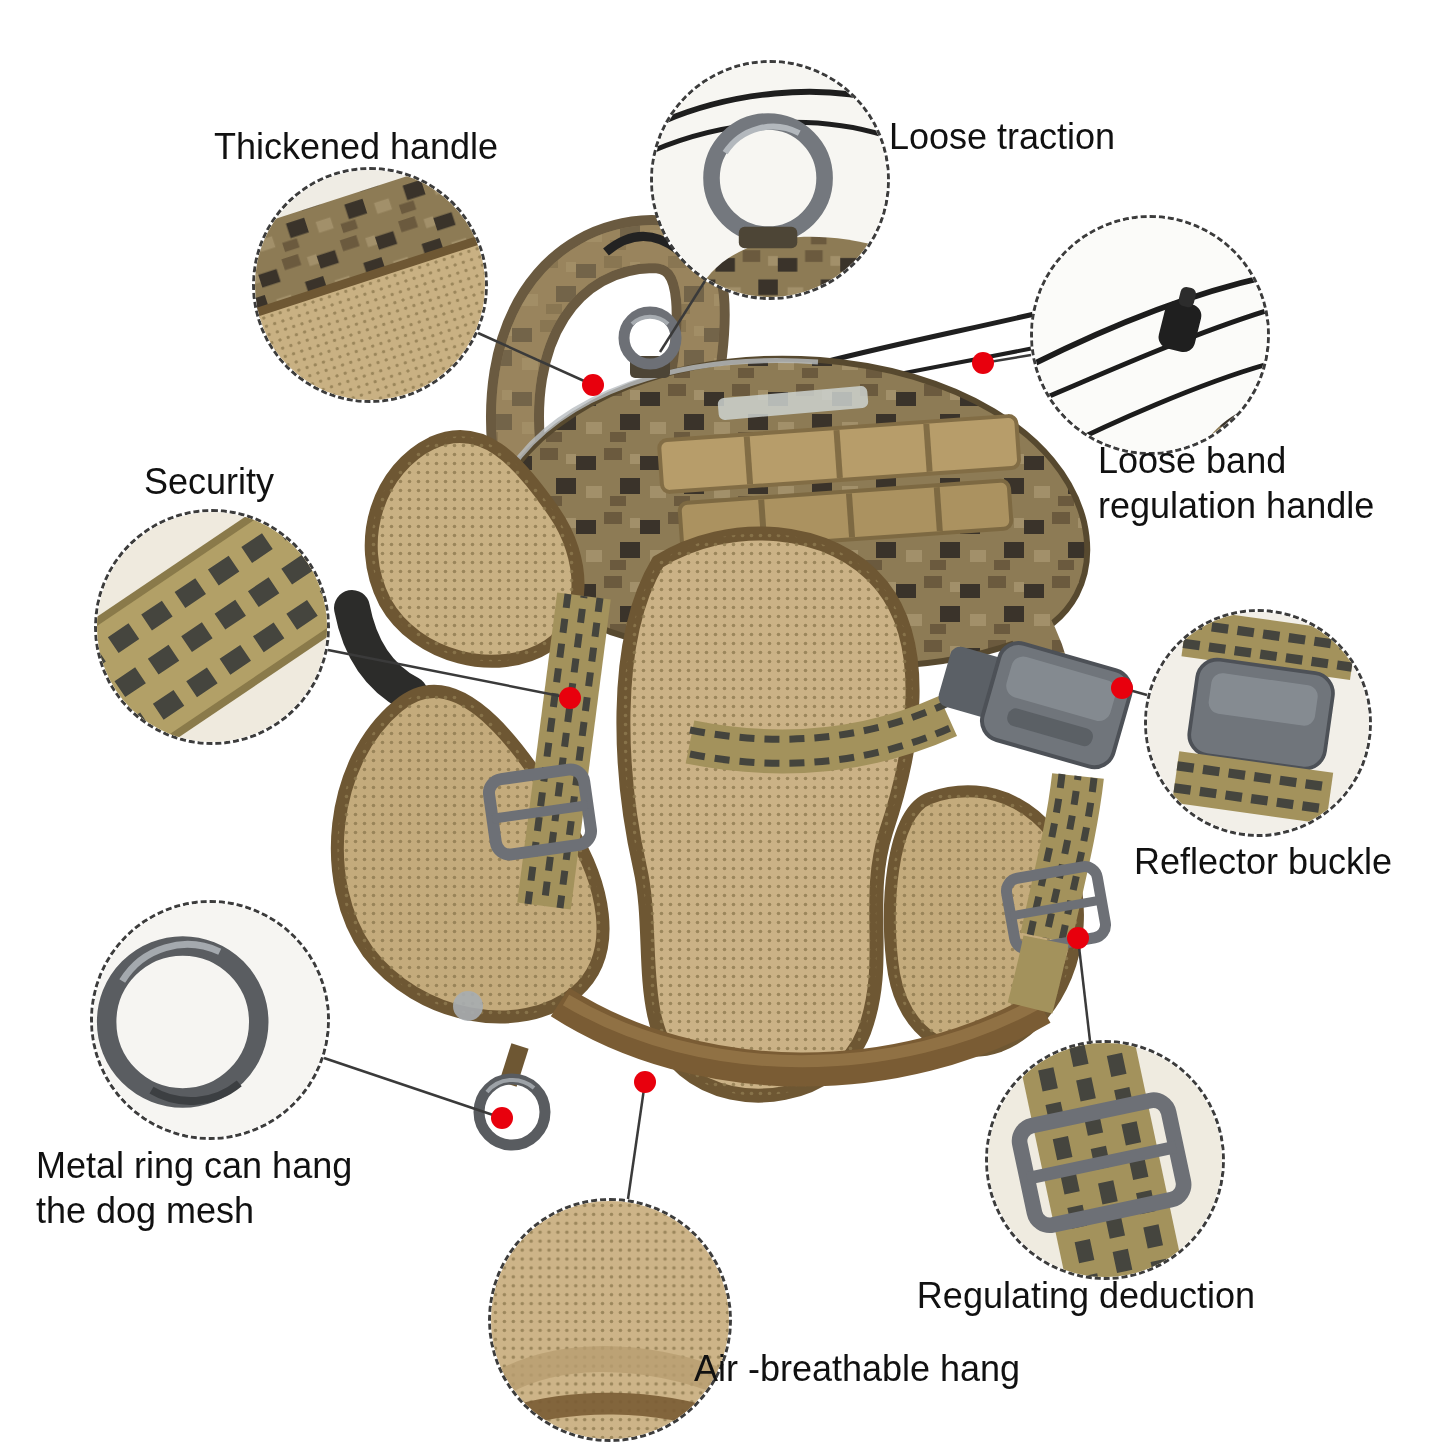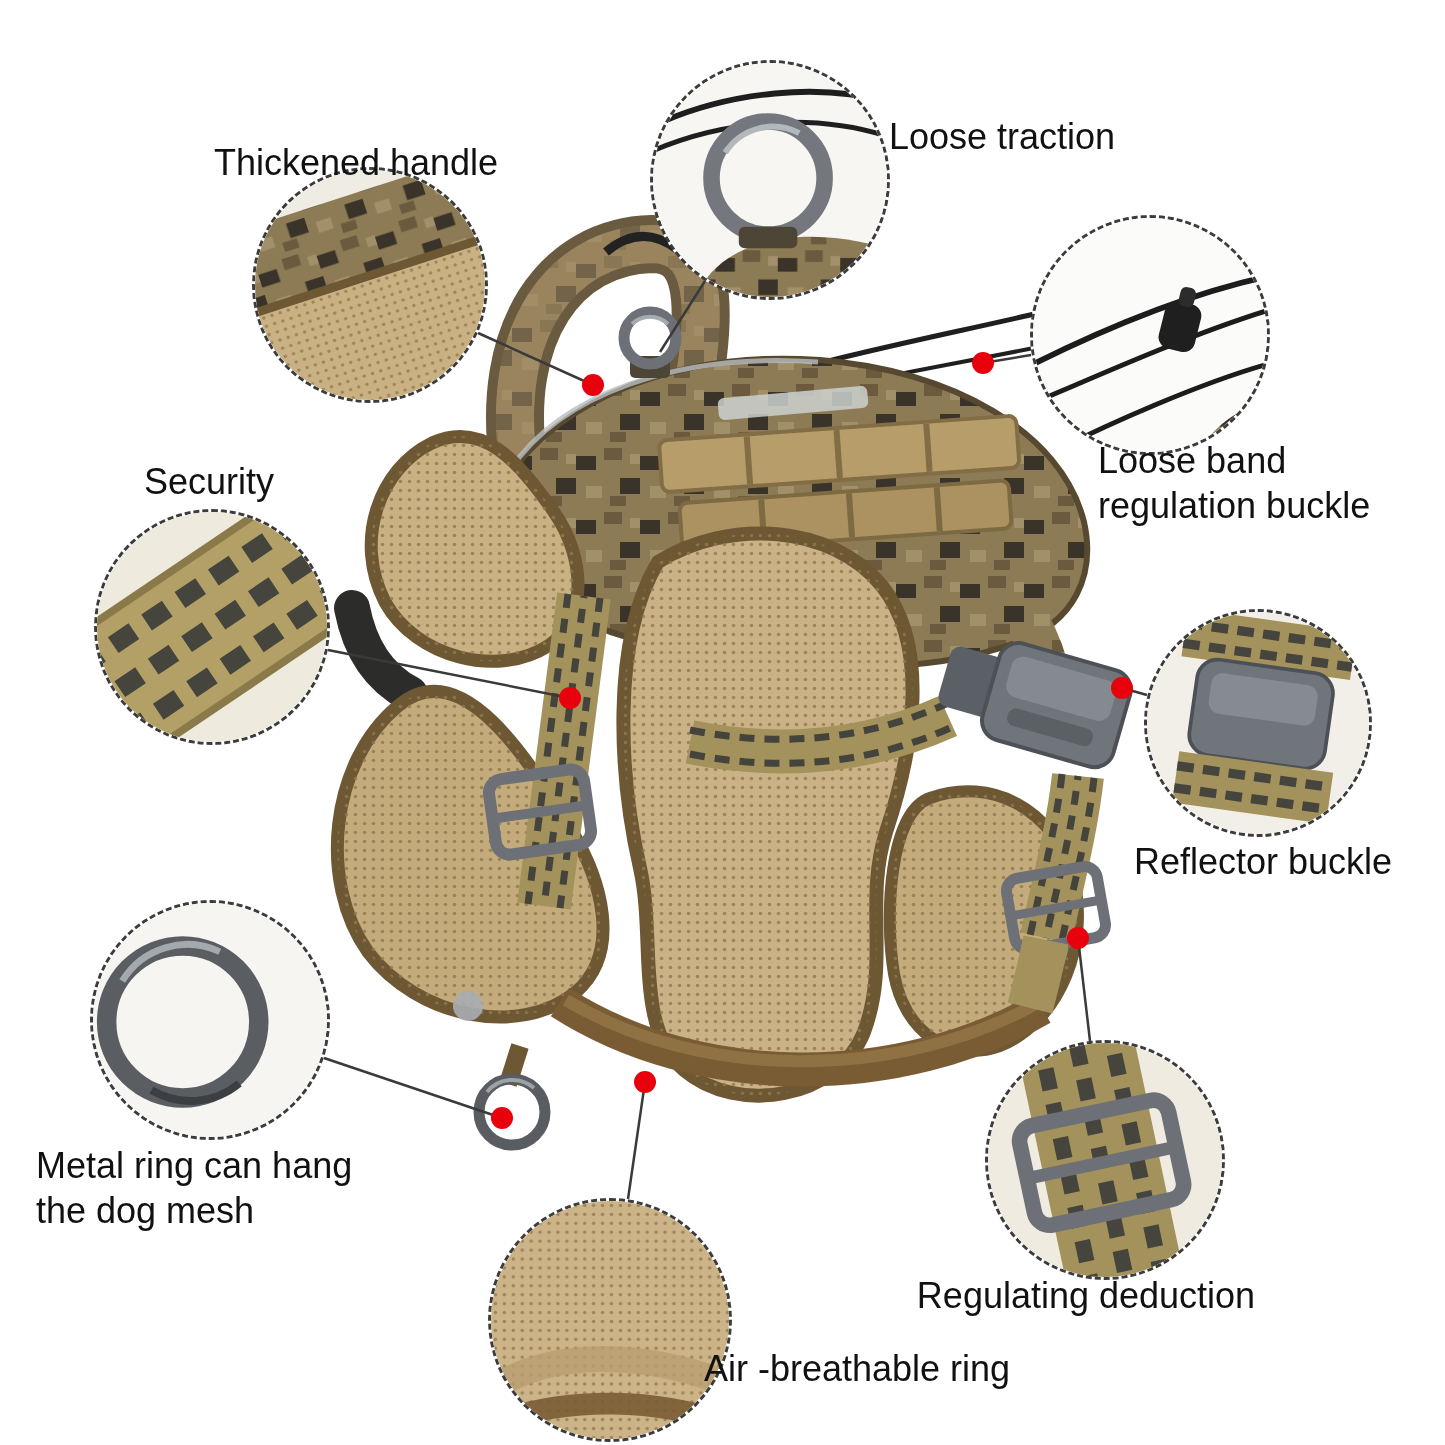--- a/index.html
+++ b/index.html
@@ -259,29 +259,29 @@
 
 <div class="callout" style="left:488px; top:1198px; width:244px; height:244px;">
   <svg viewBox="0 0 240 240">
     <rect width="240" height="240" fill="#cdb488"></rect>
     <rect width="240" height="240" fill="url(#mesh)"></rect>
     <path d="M 0 190 C 60 150 150 150 240 185" stroke="#b89e71" stroke-width="26" fill="none" opacity="0.8"></path>
     <path d="M 0 225 C 80 195 170 200 240 225" stroke="#7a5c34" stroke-width="22" fill="none" opacity="0.9"></path>
   </svg>
 </div>
 
-<div class="label center" style="left:186px; top:140px; width:340px;">Thickened handle</div>
+<div class="label center" style="left:186px; top:124px; width:340px;">Thickened handle</div>
 
 <div class="label center" style="left:872px; top:114px; width:260px;">Loose traction</div>
 
 <div class="label" style="left:1098px; top:438px; width:320px;">Loose band
-regulation buckle</div>
+regulation handle</div>
 
 <div class="label center" style="left:109px; top:459px; width:200px;">Security</div>
 
 <div class="label center" style="left:1128px; top:839px; width:270px;">Reflector buckle</div>
 
 <div class="label" style="left:36px; top:1143px; width:380px;">Metal ring can hang
 the dog mesh</div>
 
 <div class="label center" style="left:896px; top:1256px; width:380px;margin-top:17px;">Regulating deduction</div>
 
-<div class="label center" style="left:672px; top:1346px; width:370px;">Air -breathable ring</div>
+<div class="label center" style="left:672px; top:1346px; width:370px;">Air -breathable hang</div>
 
 </body></html>

